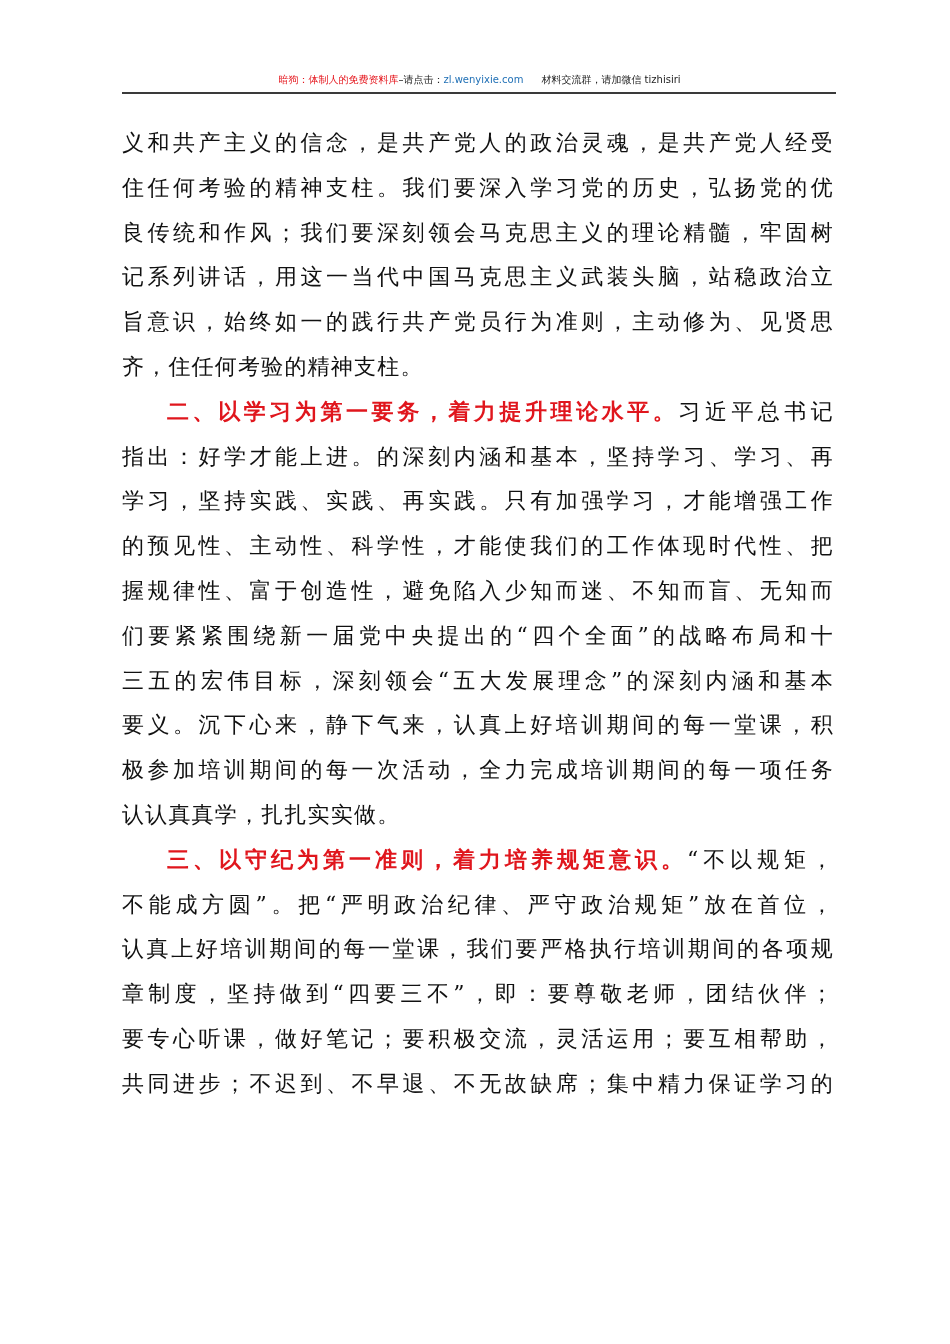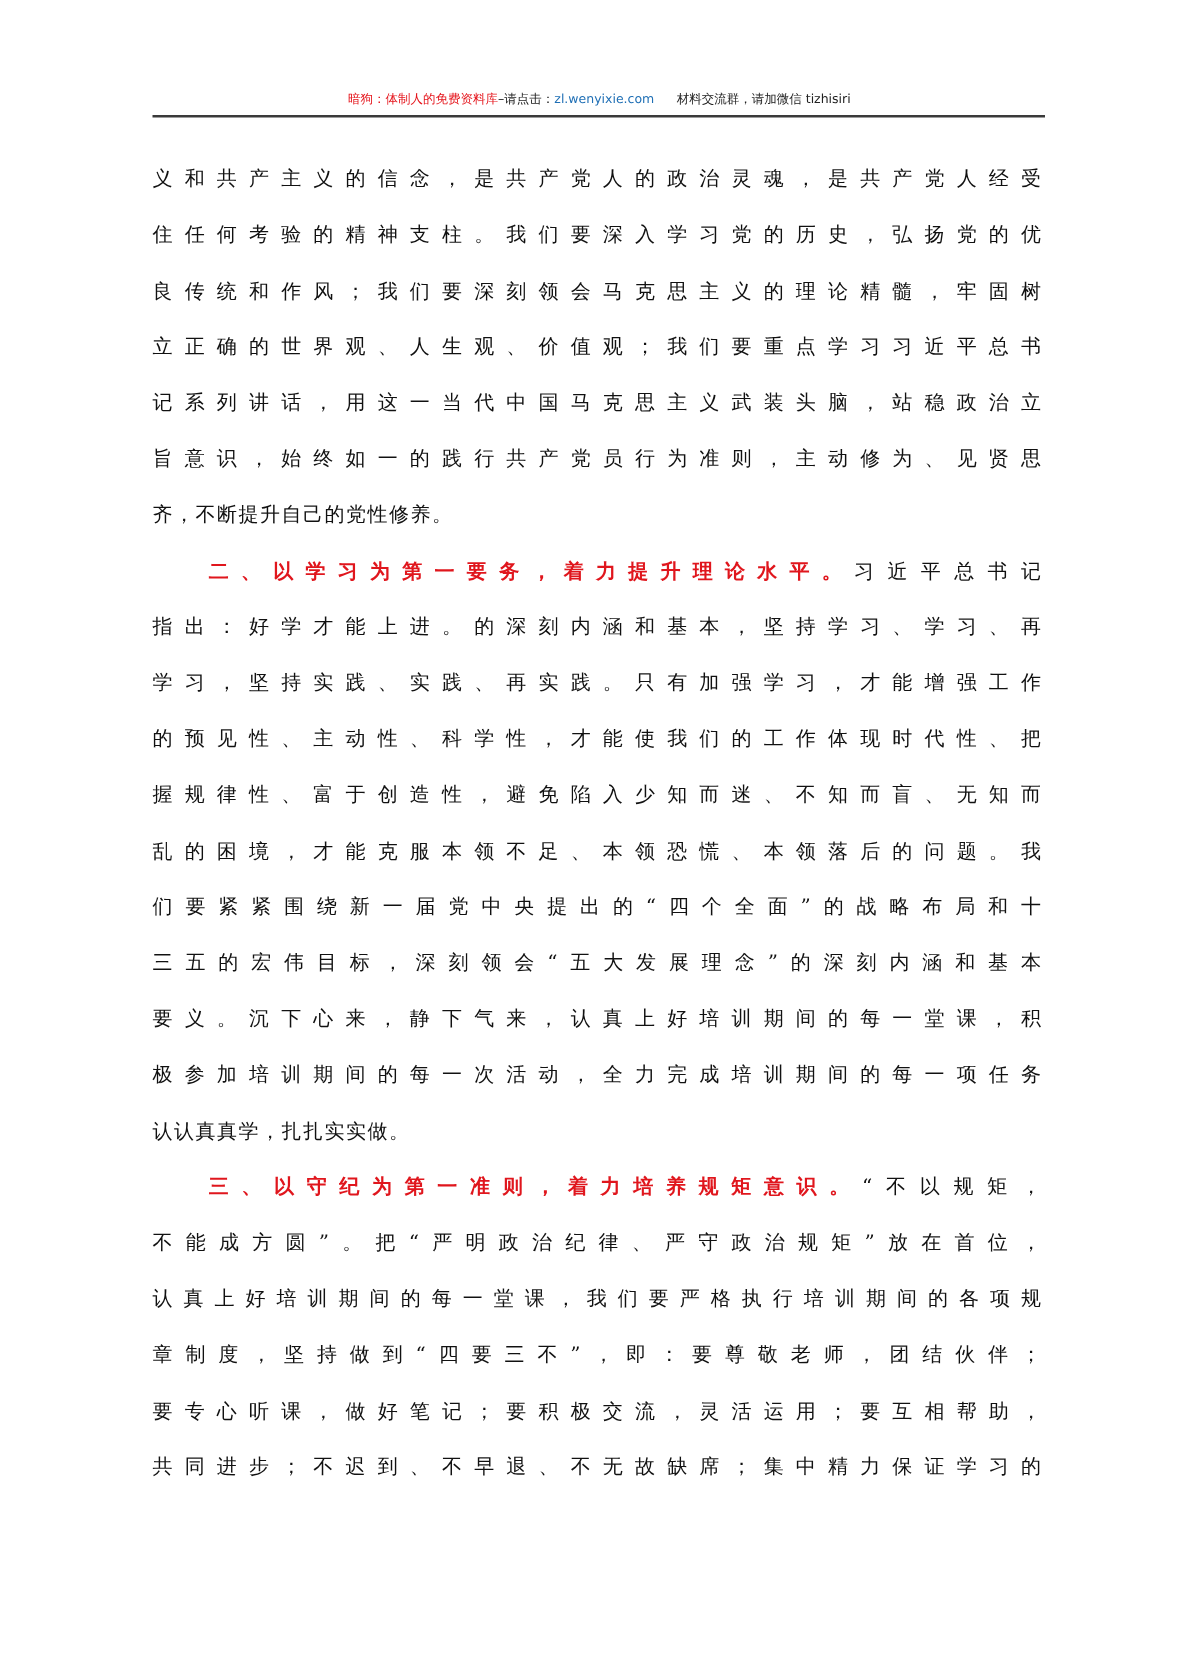--- a/index.html
+++ b/index.html
@@ -4,51 +4,49 @@
 <style>
   html, body { margin: 0; padding: 0; background: #ffffff; }
   body { width: 950px; height: 1344px; position: relative; overflow: hidden; font-family: "DejaVu Sans", sans-serif; }
   .header { position: absolute; left: 123px; top: 70px; width: 713px; height: 20px; text-align: center; font-size: 10px; line-height: 20px; font-family: "DejaVu Sans", sans-serif; white-space: nowrap; }
   .h-red { color: #e5141b; }
   .h-black { color: #222222; }
   .h-link { color: #1f6fb5; }
   .h-gap { display: inline-block; width: 18px; }
   .rule { position: absolute; left: 122px; top: 92px; width: 714px; height: 2px; background: #3a3a3a; }
   .content { position: absolute; left: 122px; top: 121px; width: 712px; }
-  .line { height: 44.8px; line-height: 44.8px; font-size: 16px; color: #111111; white-space: nowrap; font-family: "DejaVu Serif", serif; letter-spacing: 1.2px; text-align: justify; text-align-last: justify; }
+  .line { height: 44.8px; line-height: 44.8px; font-size: 22px; color: #111111; white-space: nowrap; font-family: "DejaVu Serif", serif; letter-spacing: 1.2px; text-align: justify; text-align-last: justify; }
   .line.last { text-align-last: left; }
   .indent { padding-left: 45px; }
   .heading { color: #e0161d; font-family: "DejaVu Sans", sans-serif; font-weight: bold; letter-spacing: 0.3px; }
 </style>
 </head>
 <body>
 
 <div class="header">
   <span class="h-red">暗狗：体制人的免费资料库</span><span class="h-black">–请点击：</span><span class="h-link">zl.wenyixie.com</span><span class="h-gap"></span><span class="h-black">材料交流群，请加微信 tizhisiri</span>
 </div>
 <div class="rule"></div>
 
 <div class="content">
   <div>
     <div class="line">义和共产主义的信念，是共产党人的政治灵魂，是共产党人经受</div>
     <div class="line">住任何考验的精神支柱。我们要深入学习党的历史，弘扬党的优</div>
     <div class="line">良传统和作风；我们要深刻领会马克思主义的理论精髓，牢固树</div>
-    <div class="line">立正确的世界观、人生观、价值观；我们要重点学习习近平总书</div>
     <div class="line">记系列讲话，用这一当代中国马克思主义武装头脑，站稳政治立</div>
     <div class="line">旨意识，始终如一的践行共产党员行为准则，主动修为、见贤思</div>
-    <div class="line last">齐，不断提升自己的党性修养。</div>
+    <div class="line last">齐，住任何考验的精神支柱。</div>
   </div>
 
   <div>
     <div class="line indent"><span class="heading">二、以学习为第一要务，着力提升理论水平。</span><span>习近平总书记</span></div>
     <div class="line">指出：好学才能上进。的深刻内涵和基本，坚持学习、学习、再</div>
     <div class="line">学习，坚持实践、实践、再实践。只有加强学习，才能增强工作</div>
     <div class="line">的预见性、主动性、科学性，才能使我们的工作体现时代性、把</div>
     <div class="line">握规律性、富于创造性，避免陷入少知而迷、不知而盲、无知而</div>
-    <div class="line">乱的困境，才能克服本领不足、本领恐慌、本领落后的问题。我</div>
     <div class="line">们要紧紧围绕新一届党中央提出的“四个全面”的战略布局和十</div>
     <div class="line">三五的宏伟目标，深刻领会“五大发展理念”的深刻内涵和基本</div>
     <div class="line">要义。沉下心来，静下气来，认真上好培训期间的每一堂课，积</div>
     <div class="line">极参加培训期间的每一次活动，全力完成培训期间的每一项任务</div>
     <div class="line last">认认真真学，扎扎实实做。</div>
   </div>
 
   <div>
     <div class="line indent"><span class="heading">三、以守纪为第一准则，着力培养规矩意识。</span><span>“不以规矩，</span></div>
     <div class="line">不能成方圆”。把“严明政治纪律、严守政治规矩”放在首位，</div>

